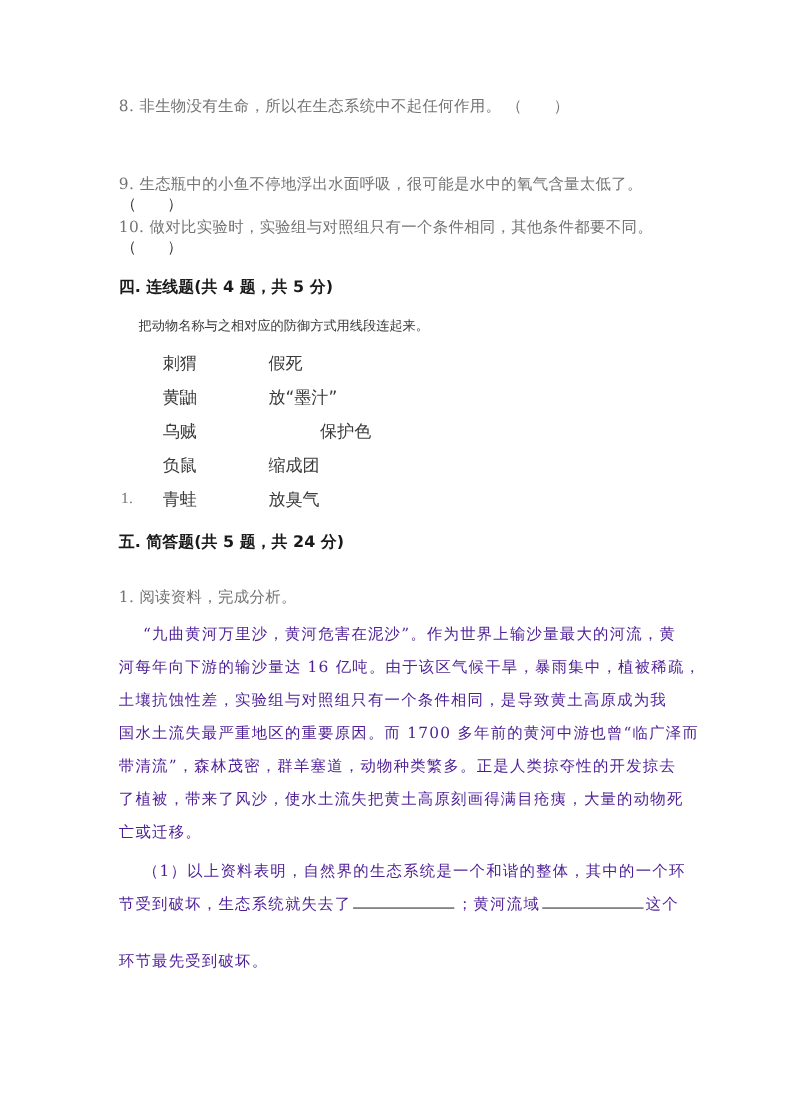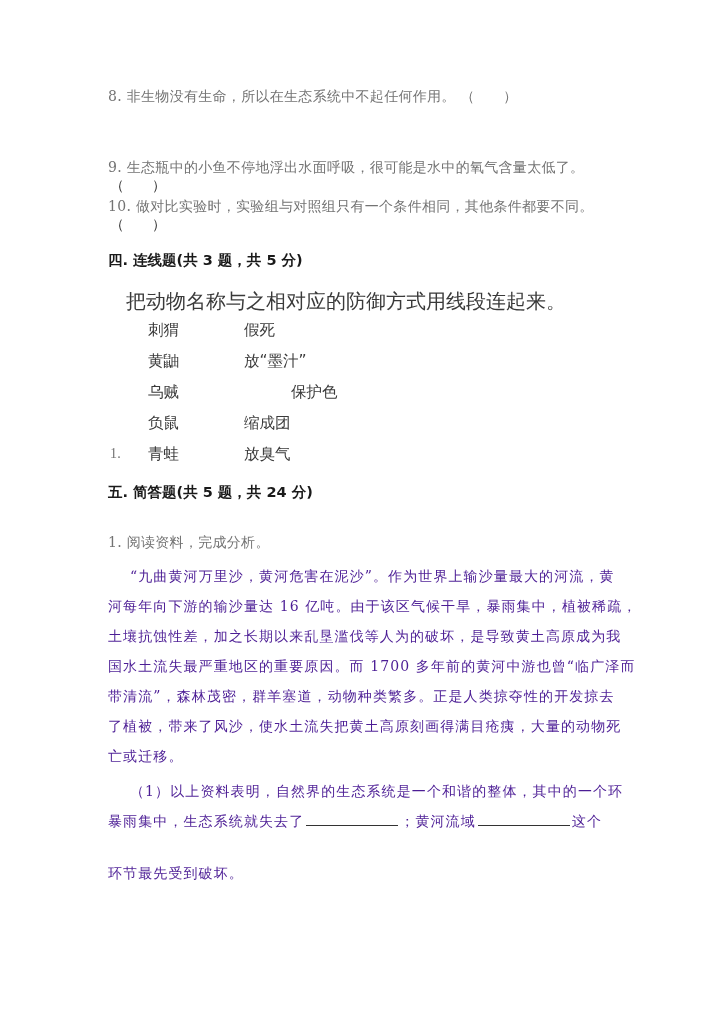--- a/index.html
+++ b/index.html
@@ -30,23 +30,23 @@
   <span>生态瓶中的小鱼不停地浮出水面呼吸，很可能是水中的氧气含量太低了。</span>
 </div>
 <div class="abs paren" style="left:110px; top:177px;">（　　）</div>
 
 <div class="abs q" style="left:108px; top:198px;">
   <span>10.</span>
   <span>做对比实验时，实验组与对照组只有一个条件相同，其他条件都要不同。</span>
 </div>
 <div class="abs paren" style="left:110px; top:216px;">（　　）</div>
 
-<div class="abs heading" style="left:108px; top:251px;">四. 连线题(共 3 题，共 5 分)</div>
+<div class="abs heading" style="left:108px; top:251px;">四. 连线题(共 4 题，共 5 分)</div>
 
-<div class="abs img-text" style="left:126px; top:288px; font-size:20px;">把动物名称与之相对应的防御方式用线段连起来。</div>
+<div class="abs img-text" style="left:126px; top:288px; font-size:12px;">把动物名称与之相对应的防御方式用线段连起来。</div>
 
 <div>
   <div class="abs img-text" style="left:148px; top:320px;">刺猬</div>
   <div class="abs img-text" style="left:148px; top:351px;">黄鼬</div>
   <div class="abs img-text" style="left:148px; top:382px;">乌贼</div>
   <div class="abs img-text" style="left:148px; top:413px;">负鼠</div>
   <div class="abs img-text" style="left:148px; top:444px;text-align:right;">青蛙</div>
 </div>
 
 <div>
@@ -59,26 +59,26 @@
 
 <div class="abs q" style="left:110px; top:446px; font-family:'Liberation Serif', serif; font-size:14px;">1.</div>
 
 <div class="abs heading" style="left:108px; top:483px;">五. 简答题(共 5 题，共 24 分)</div>
 
 <div class="abs q" style="left:108px; top:534px;">1. 阅读资料，完成分析。</div>
 
 <div>
   <div class="abs para" style="left:130px; top:568px;">“九曲黄河万里沙，黄河危害在泥沙”。作为世界上输沙量最大的河流，黄</div>
   <div class="abs para" style="left:108px; top:598px;">河每年向下游的输沙量达 16 亿吨。由于该区气候干旱，暴雨集中，植被稀疏，</div>
-  <div class="abs para" style="left:108px; top:628px;">土壤抗蚀性差，加之长期以来乱垦滥伐等人为的破坏，是导致黄土高原成为我</div>
+  <div class="abs para" style="left:108px; top:628px;">土壤抗蚀性差，实验组与对照组只有一个条件相同，是导致黄土高原成为我</div>
   <div class="abs para" style="left:108px; top:658px;">国水土流失最严重地区的重要原因。而 1700 多年前的黄河中游也曾“临广泽而</div>
   <div class="abs para" style="left:108px; top:688px;">带清流”，森林茂密，群羊塞道，动物种类繁多。正是人类掠夺性的开发掠去</div>
   <div class="abs para" style="left:108px; top:718px;">了植被，带来了风沙，使水土流失把黄土高原刻画得满目疮痍，大量的动物死</div>
   <div class="abs para" style="left:108px; top:748px;">亡或迁移。</div>
 </div>
 
 <div>
   <div class="abs para" style="left:130px; top:783px;">（1）以上资料表明，自然界的生态系统是一个和谐的整体，其中的一个环</div>
   <div class="abs para" style="left:108px; top:811px;">
-    <span>暴雨集中，生态系统就失去了</span><span class="blank"></span><span>；黄河流域</span><span class="blank"></span><span>这个</span>
+    <span>节受到破坏，生态系统就失去了</span><span class="blank"></span><span>；黄河流域</span><span class="blank"></span><span>这个</span>
   </div>
   <div class="abs para" style="left:108px; top:865px;">环节最先受到破坏。</div>
 </div>
 
 </body></html>

